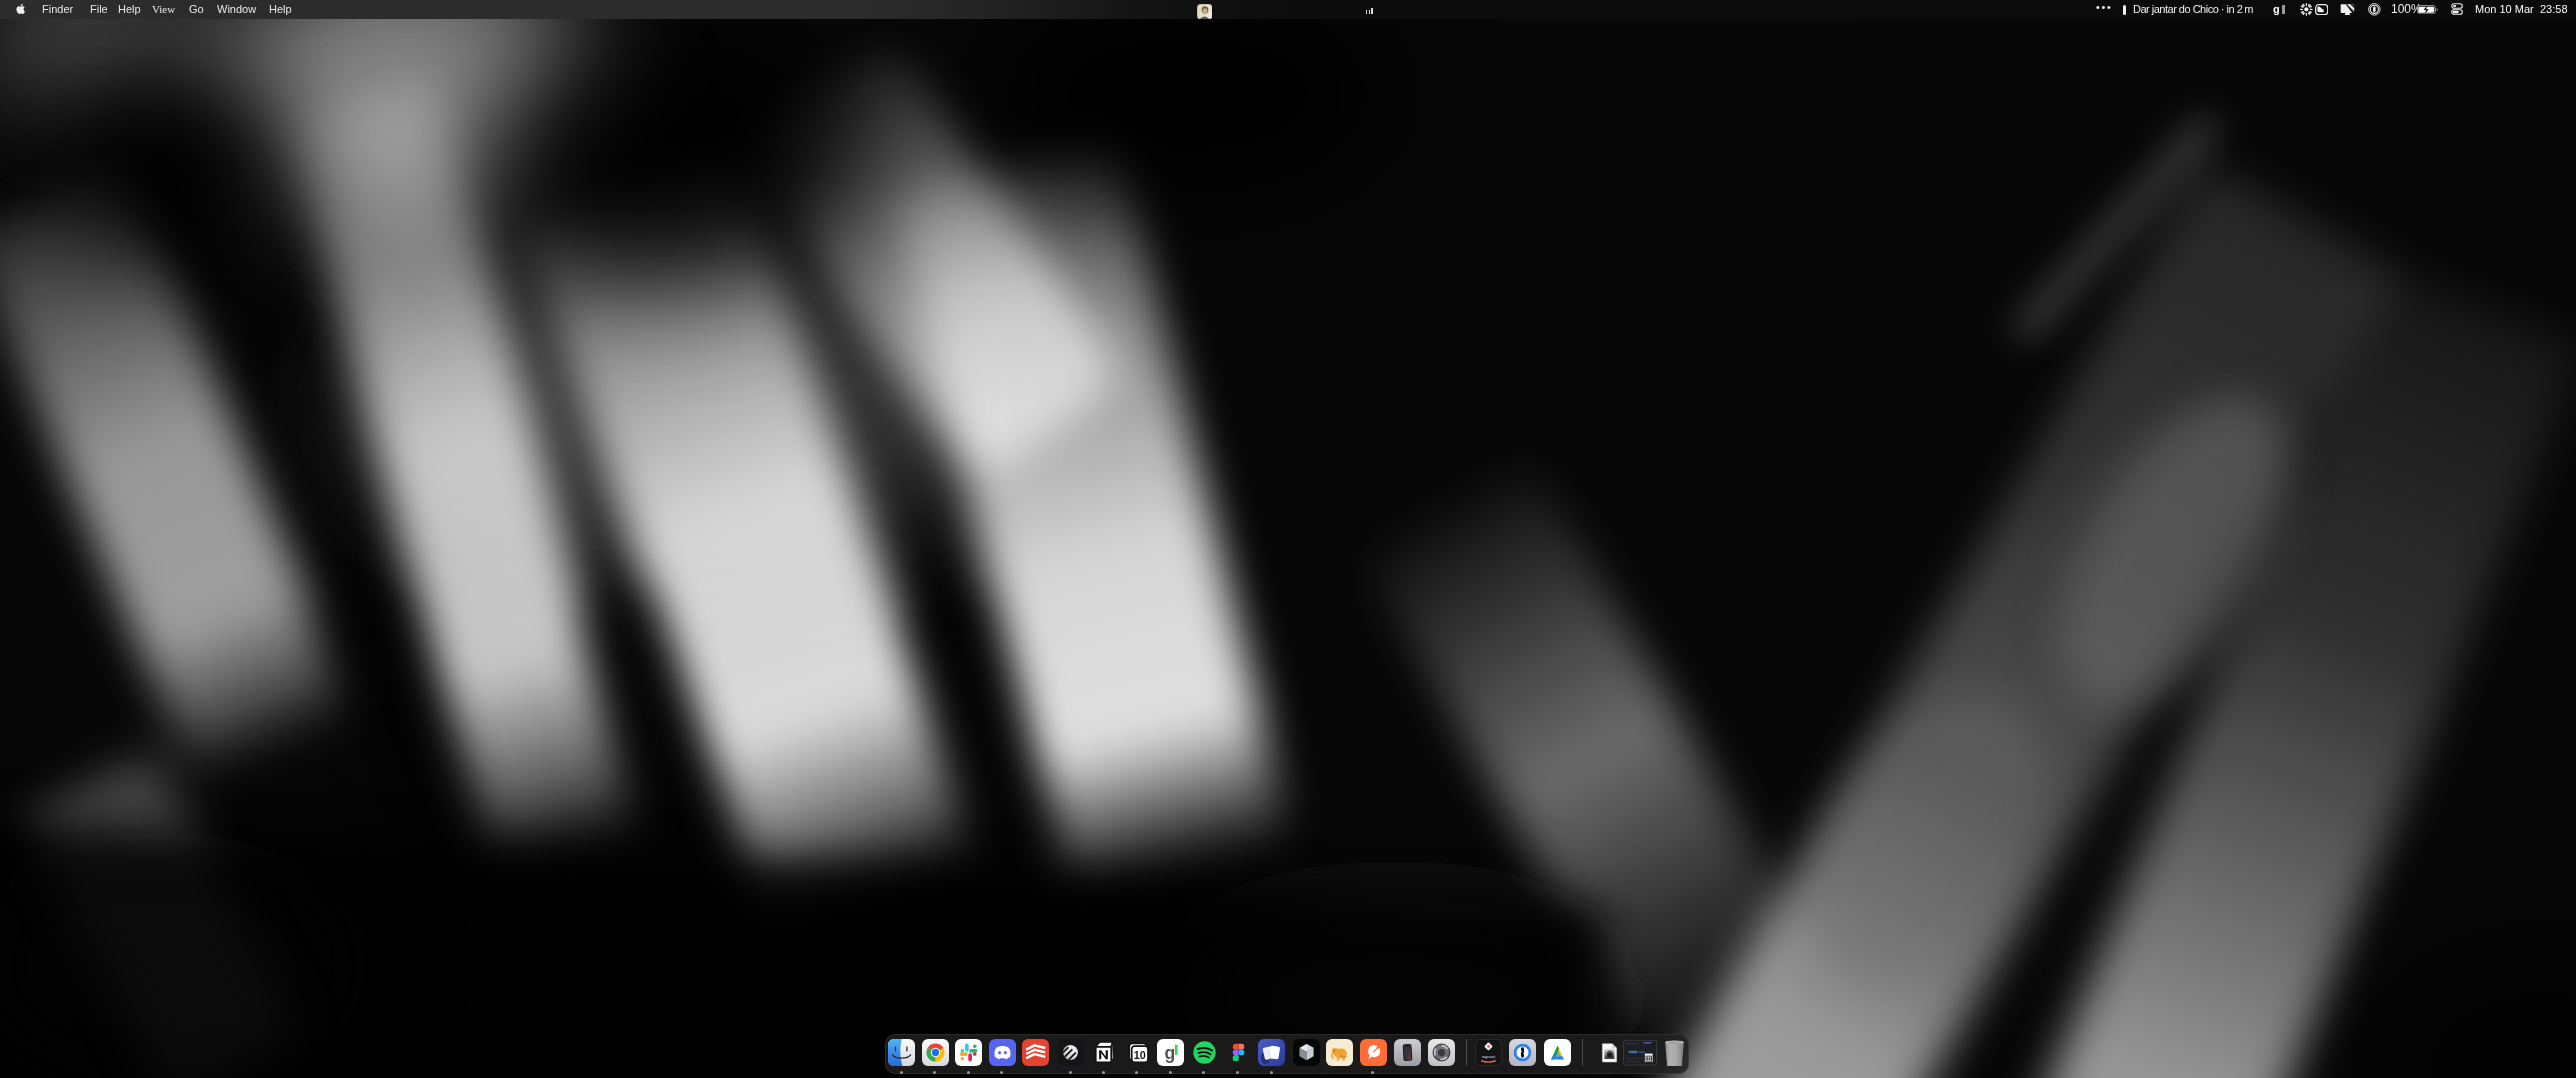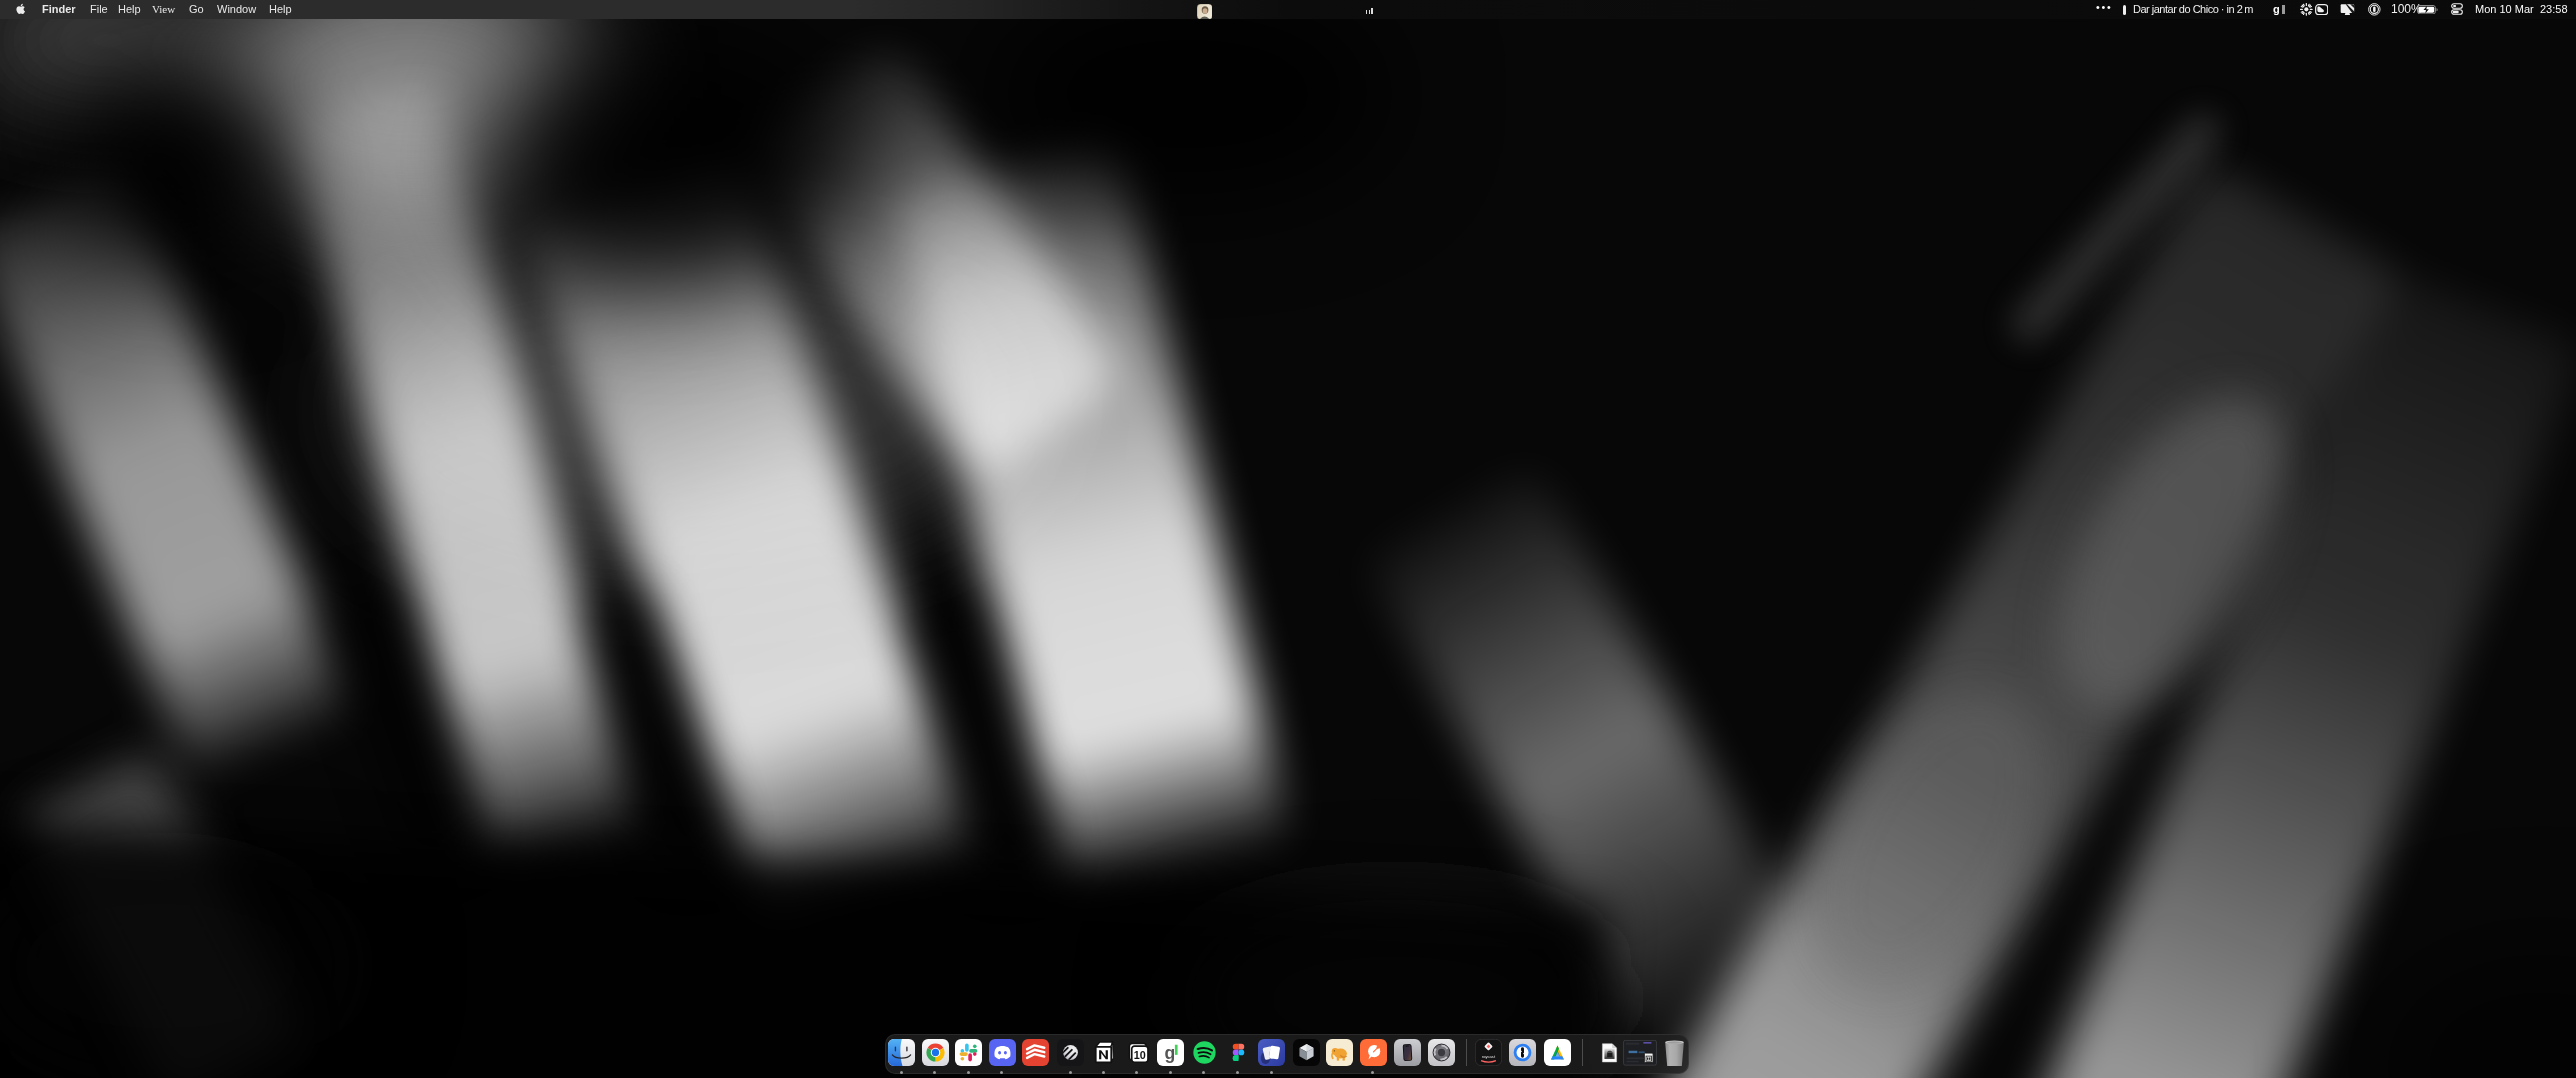--- a/index.html
+++ b/index.html
@@ -129,21 +129,21 @@
 </g>
 <g filter="url(#b32)">
  <rect x="-100" y="1285" width="2500" height="540" fill="#000000" opacity="0.85" transform="rotate(3 1150 1285)"></rect>
 </g>
 </svg>
 
 <div id="menubar">
  <svg class="msv" style="left:16px;top:3.4px" width="9.4" height="11.7" viewBox="0 0 384 512">
       <path fill="#ececec" d="M318.7 268.7c-.2-36.7 16.4-64.4 50-84.8-18.8-26.9-47.2-41.7-84.7-44.6-35.5-2.8-74.3 20.7-88.5 20.7-15 0-49.4-19.7-76.4-19.7C63.3 141.2 4 184.8 4 273.5q0 39.3 14.4 81.2c12.8 36.7 59 126.7 107.2 125.2 25.2-.6 43-17.9 75.8-17.9 31.8 0 48.3 17.9 76.4 17.9 48.6-.7 90.4-82.5 102.6-119.3-65.2-30.7-61.7-90-61.7-91.9zm-56.6-164.2c27.3-32.4 24.8-61.9 24-72.5-24.1 1.4-52 16.4-67.9 34.9-17.5 19.8-27.8 44.3-25.6 71.9 26.1 2 49.9-11.4 69.5-34.3z"></path>
     </svg>
- <span class="mitem" style="left:42px;font-weight:bold;">Finder</span>
+ <span class="mitem" style="left:42px;font-weight:normal;">Finder</span>
  <span class="mitem" style="left:90px;">File</span>
  <span class="mitem" style="left:118px;">Help</span>
  <span class="mitem" style="left:152px;font-family:Liberation Serif, serif;">View</span>
  <span class="mitem" style="left:189px;">Go</span>
  <span class="mitem" style="left:217px;">Window</span>
  <span class="mitem" style="left:269px;">Help</span>
 
  <span class="mitem" style="left:2096px;top:-1.7px;font-size:10.7px;letter-spacing:1.7px;color:#fff;">•••</span>
  <span class="msv" style="left:2123px;top:4.7px;width:3.4px;height:10px;background:#efefef;border-radius:1.7px;"></span>
  <span class="mitem" style="left:2133px;color:#f0f0f0;letter-spacing:-0.5px;">Dar jantar do Chico · in 2<span style="margin-left:2px">m</span></span>

